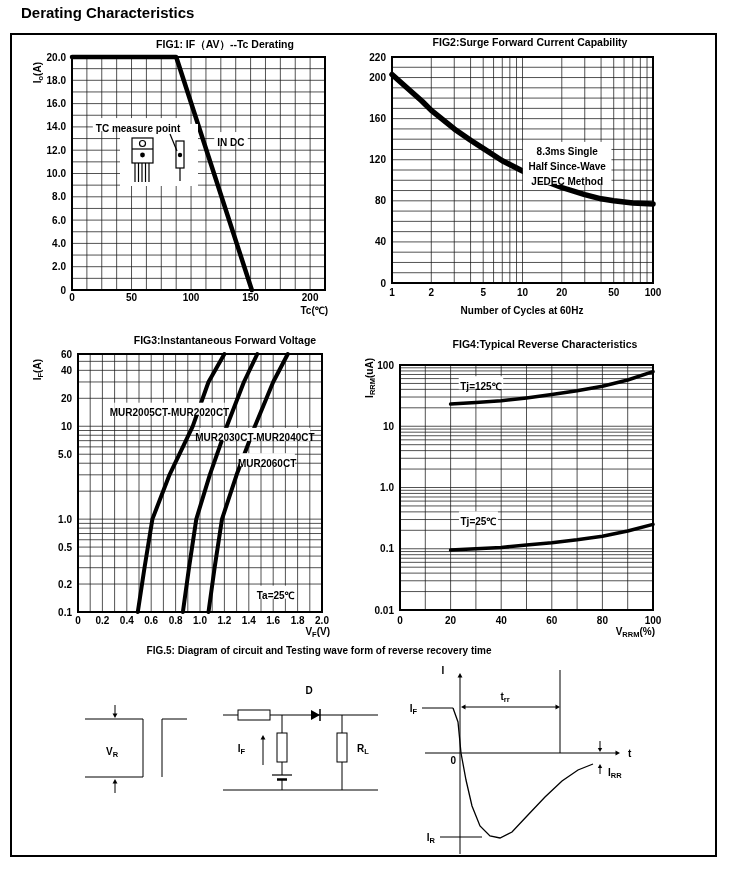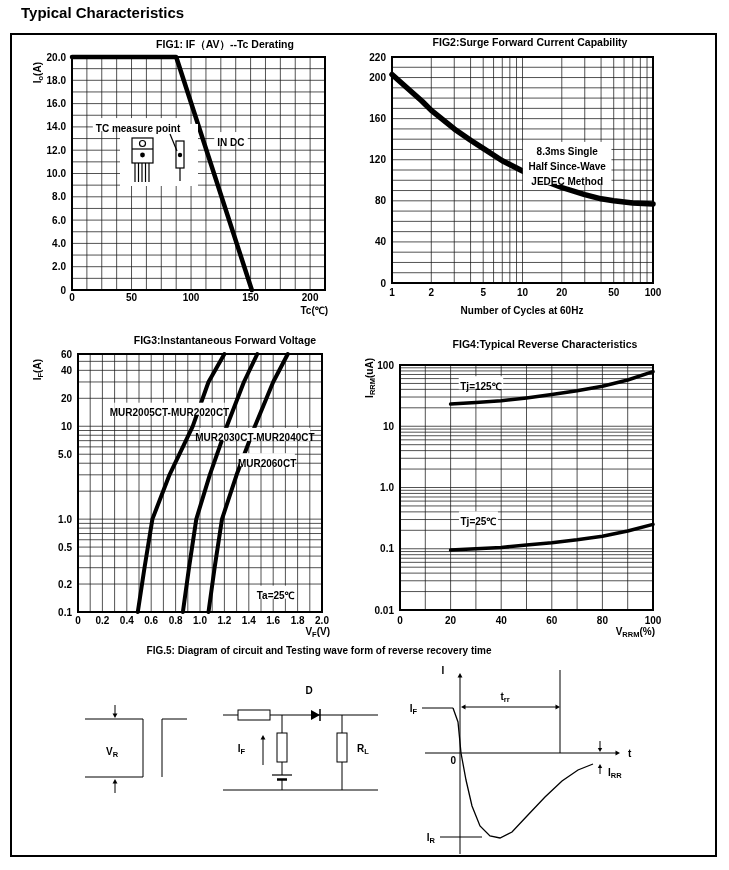--- a/index.html
+++ b/index.html
@@ -14,21 +14,21 @@
   #fig3{left:25px;top:332px;}
   #fig4{left:355px;top:332px;}
   #fig5svg{left:55px;top:662px;}
   .fig5-caption{position:absolute;left:0;top:645px;width:638px;text-align:center;
                 font-size:10px;font-weight:bold;color:#000;}
 </style>
 </head>
 <body>
 
 <div class="page">
-  <h1 class="page-title">Typical Characteristics</h1>
+  <h1 class="page-title">Derating Characteristics</h1>
   <div class="frame"></div>
 
   <svg id="fig1" width="330" height="300">
       <g stroke="#1a1a1a" stroke-width="0.75">
         <line x1="47" y1="21" x2="47" y2="254"></line>
         <line x1="61.88235294117647" y1="21" x2="61.88235294117647" y2="254"></line>
         <line x1="76.76470588235294" y1="21" x2="76.76470588235294" y2="254"></line>
         <line x1="91.64705882352942" y1="21" x2="91.64705882352942" y2="254"></line>
         <line x1="106.52941176470588" y1="21" x2="106.52941176470588" y2="254"></line>
         <line x1="121.41176470588236" y1="21" x2="121.41176470588236" y2="254"></line>

